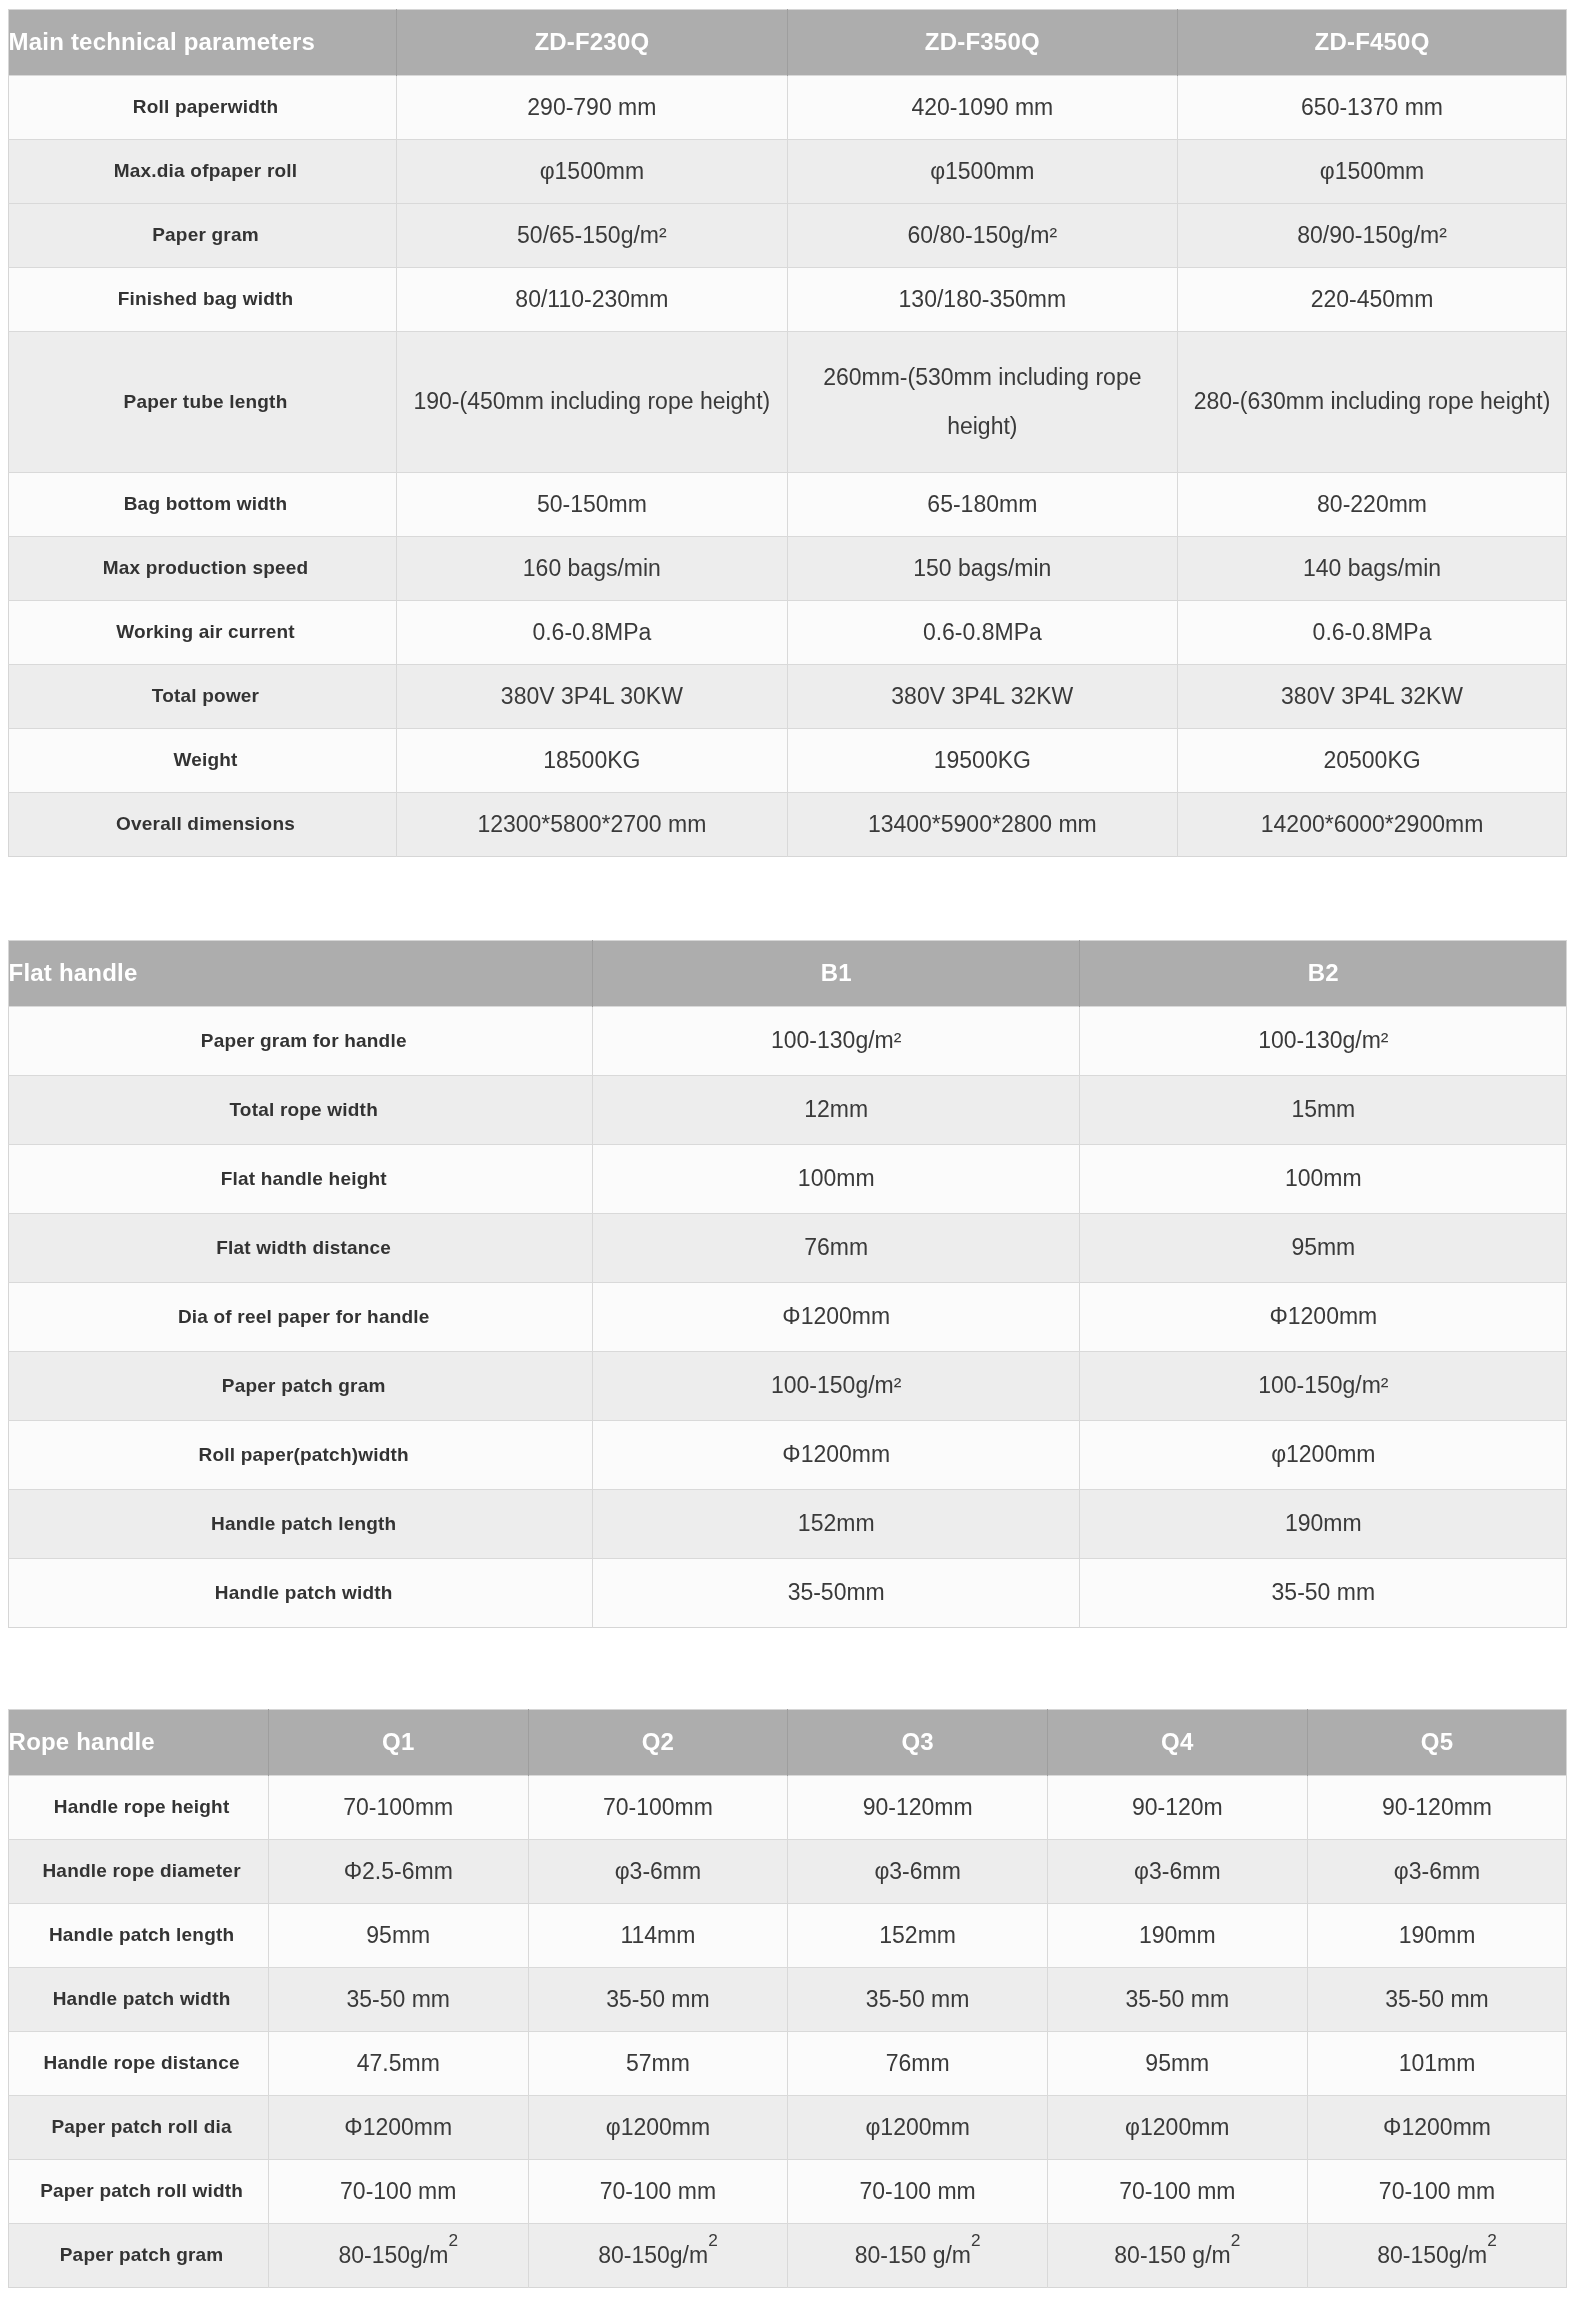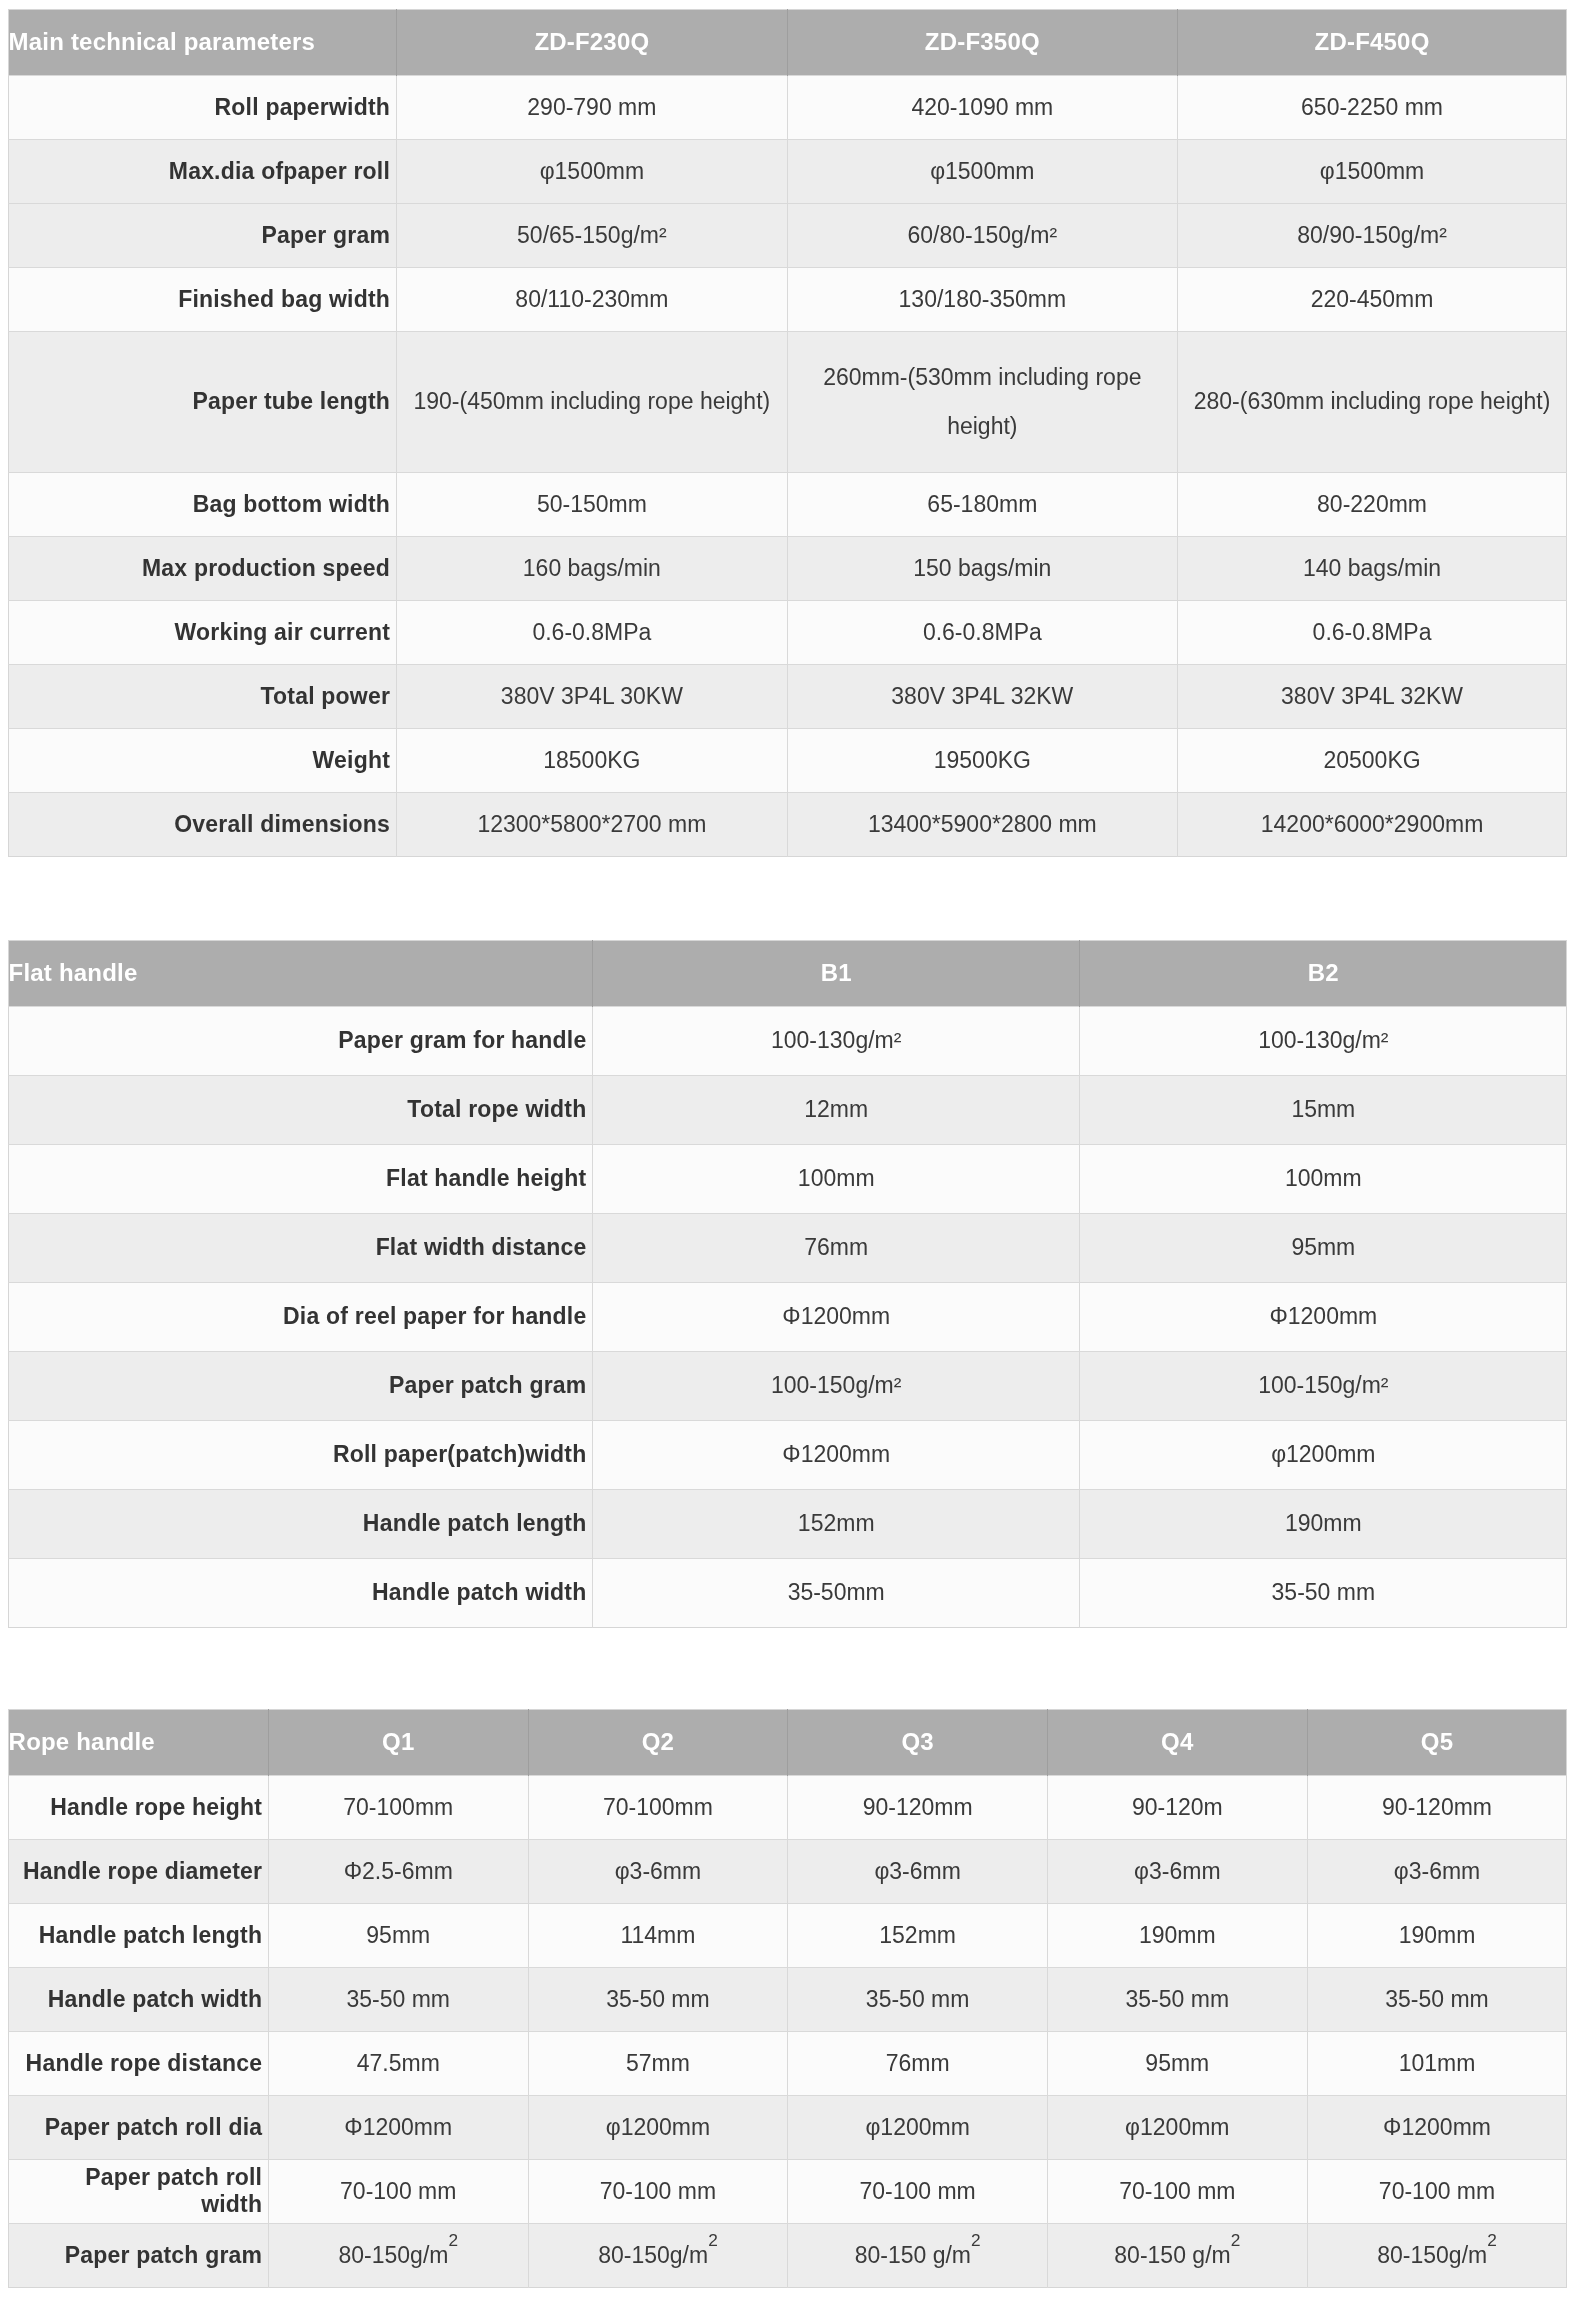--- a/index.html
+++ b/index.html
@@ -34,22 +34,22 @@
 
   .spec tbody tr{
     background:var(--row-bg,#fbfbfb);
     border-top:1px solid #d9d9d9;
     height:64px;
   }
   .spec tbody tr.alt{background:var(--row-alt-bg,#ededed);}
   .t2 tbody tr{height:69px;}
 
   .spec tbody th{
-    text-align:right;
-    font-size:23px;
+    text-align:center;
+    font-size:19px;
     font-weight:bold;
     padding:0 5.7px 0 12.4px;
     letter-spacing:0.2px;
   }
   .spec tbody td{
     text-align:center;
     font-size:23px;
     font-weight:normal;
     color:#3a3a3a;
     padding:0 7.6px;
@@ -78,21 +78,21 @@
           <th>ZD-F230Q</th>
           <th>ZD-F350Q</th>
           <th>ZD-F450Q</th>
         </tr>
       </thead>
       <tbody>
         <tr class="">
           <th>Roll paperwidth</th>
           <td>290-790 mm</td>
           <td>420-1090 mm</td>
-          <td>650-2250 mm</td>
+          <td>650-1370 mm</td>
         </tr>
         <tr class="alt">
           <th>Max.dia ofpaper roll</th>
           <td>φ1500mm</td>
           <td>φ1500mm</td>
           <td>φ1500mm</td>
         </tr>
         <tr class="alt">
           <th>Paper gram</th>
           <td>50/65-150g/m²</td>

